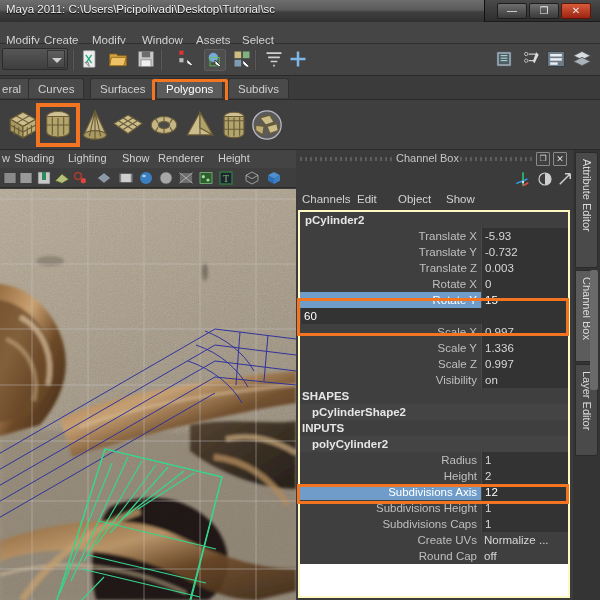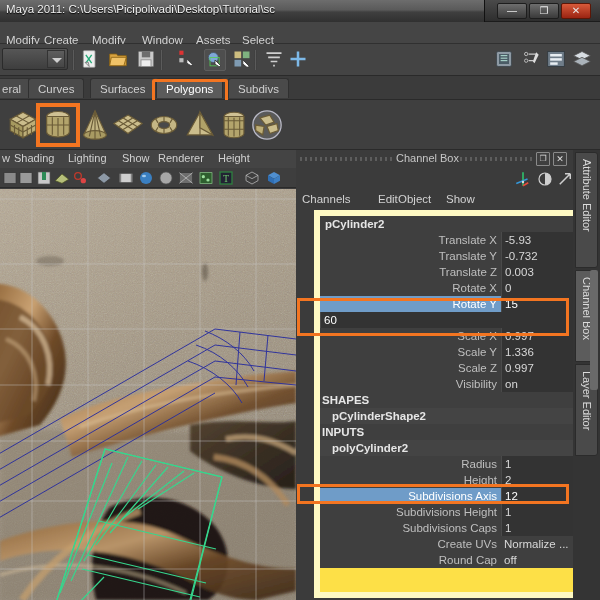--- a/index.html
+++ b/index.html
@@ -136,22 +136,22 @@
     position:absolute;top:2px;width:14px;height:14px;border:1px solid #8a8a8a;
     background:#3f3f3f;border-radius:1px;
   }
   #cb-icons{position:absolute;left:0;top:18px;width:275px;height:22px;}
   .cbi{position:absolute;top:2px;width:18px;height:18px;}
   #cb-menubar{
     position:absolute;left:0;top:40px;width:275px;height:20px;
   }
   #cb-menubar .cmi{position:absolute;top:3px;font-size:11.5px;color:#d2d2d2;}
   #cb-body{
-    position:absolute;left:18px;top:60px;width:272px;height:388px;
-    background:#fde047;border:6px solid #fef9c3;overflow:hidden;
+    position:absolute;left:2px;top:60px;width:272px;height:388px;
+    background:#ffffff;border:2px solid #fef9c3;overflow:hidden;
   }
   .node-head{
     height:16px;line-height:16px;padding-left:5px;color:#e6e6e6;
     font-weight:bold;font-size:11.5px;background:#3f3f3f;
   }
   .sect-head{
     height:16px;line-height:16px;padding-left:2px;color:#e6e6e6;
     font-weight:bold;font-size:11.5px;background:#3f3f3f;
   }
   .sub-head{
@@ -580,21 +580,21 @@
           <circle cx="12" cy="12" r="8" fill="none" stroke="#cfcfcf" stroke-width="1.6"></circle>
           <path d="M12 4 A8 8 0 0 1 12 20 Z" fill="#cfcfcf"></path>
         </svg></div>
       <div class="cbi" style="left: 260px;"><svg width="18" height="18" viewBox="0 0 24 24">
           <path d="M5 19 L19 5 M19 5 H12 M19 5 V12" stroke="#cfcfcf" stroke-width="2" fill="none"></path>
         </svg></div>
     </div>
 
   <div id="cb-menubar">
       <div class="cmi" style="left: 6px;">Channels</div>
-      <div class="cmi" style="left: 82px;">Edit</div>
+      <div class="cmi" style="left: 61px;">Edit</div>
       <div class="cmi" style="left: 102px;">Object</div>
       <div class="cmi" style="left: 150px;">Show</div>
     </div>
 
   <div id="cb-body">
     <div class="node-head">pCylinder2</div>
     <div id="transform-rows">
         <div class="chrow">
           <div class="cname">Translate X</div>
           <div class="cval">-5.93</div>

